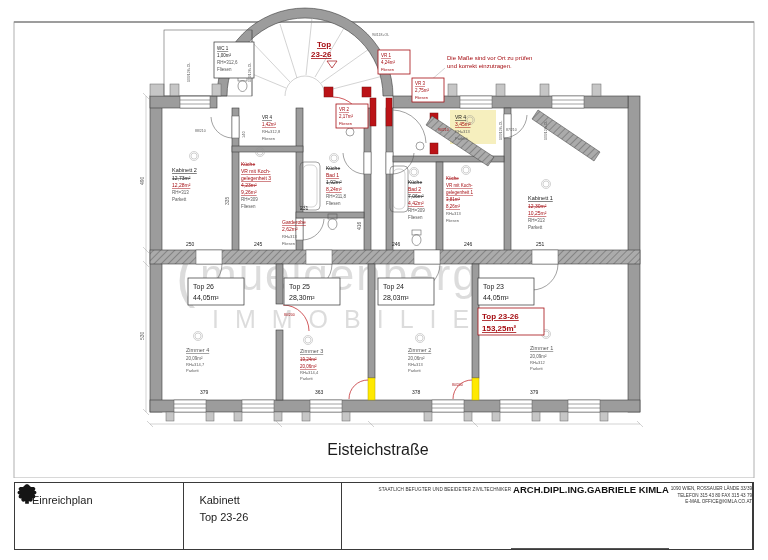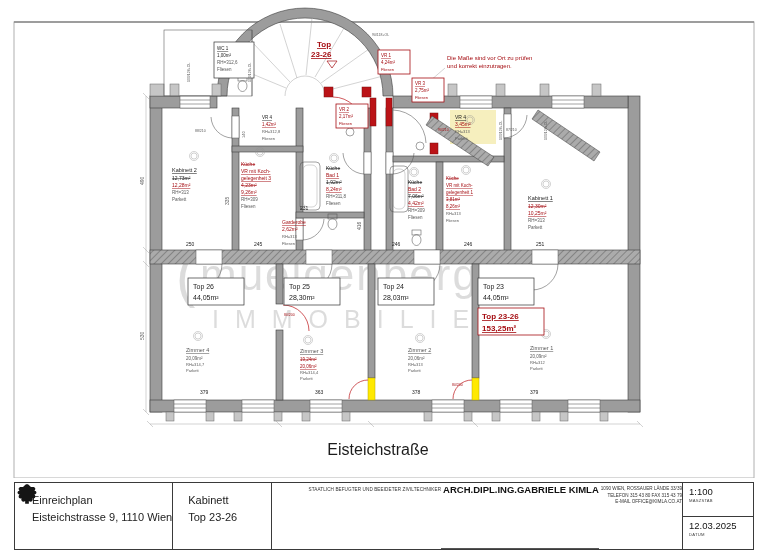--- a/index.html
+++ b/index.html
@@ -476,47 +476,36 @@
     <text x="547" y="140" class="t35 gry" transform="rotate(-90 547 140)">100/128+OL</text>
     <text x="372" y="36" class="t35 gry">90/118+OL</text>
   </g>
 
   <text x="378" y="455" class="t16" fill="#2b2b2b" text-anchor="middle">Eisteichstraße</text>
 </svg>
 
 <div class="titleblock">
   <div class="tb-col tb-col1">
     <div class="tb-line">Einreichplan</div>
-    <div class="tb-line">Eisteichstrasse 9, 1110 Wien</div>
   </div>
   <div class="tb-col tb-col2">
     <div class="tb-line">Kabinett</div>
     <div class="tb-line">Top 23-26</div>
   </div>
   <div class="tb-col tb-col3">
     <div class="tb-logo">
       <svg width="24" height="23" viewBox="0 0 26 24">
         <path d="M13 1 C10 1 10 4 8 4 C4 3 3 6 5 8 C2 8 2 12 5 12 C3 14 4 17 7 16 C6 19 9 21 11 19 L11 22 L15 22 L15 19 C17 21 20 19 19 16 C22 17 23 14 21 12 C24 12 24 8 21 8 C23 6 22 3 18 4 C16 4 16 1 13 1 Z" fill="#151515"></path>
       </svg>
     </div>
     <div class="tb-arch">
       <div class="tb-sup">STAATLICH BEFUGTER UND BEEIDETER ZIVILTECHNIKER</div>
       <div class="tb-name">ARCH.DIPL.ING.GABRIELE KIMLA</div>
       <div class="tb-addr">
         <div>1090 WIEN, ROSSAUER LÄNDE 33/39</div>
         <div>TELEFON 315 43 80   FAX 315 43 79</div>
         <div>E-MAIL   OFFICE@KIMLA.CO.AT</div>
       </div>
     </div>
-    <div class="tb-meta">
-      <div class="tb-meta-cell">
-        <div class="tb-meta-val">1:100</div>
-        <div class="tb-meta-lab">MASZSTAB</div>
-      </div>
-      <div class="tb-meta-cell tb-meta-bottom">
-        <div class="tb-meta-val">12.03.2025</div>
-        <div class="tb-meta-lab">DATUM</div>
-      </div>
-    </div>
   </div>
 </div>
 
 </div>
 
 </body></html>

